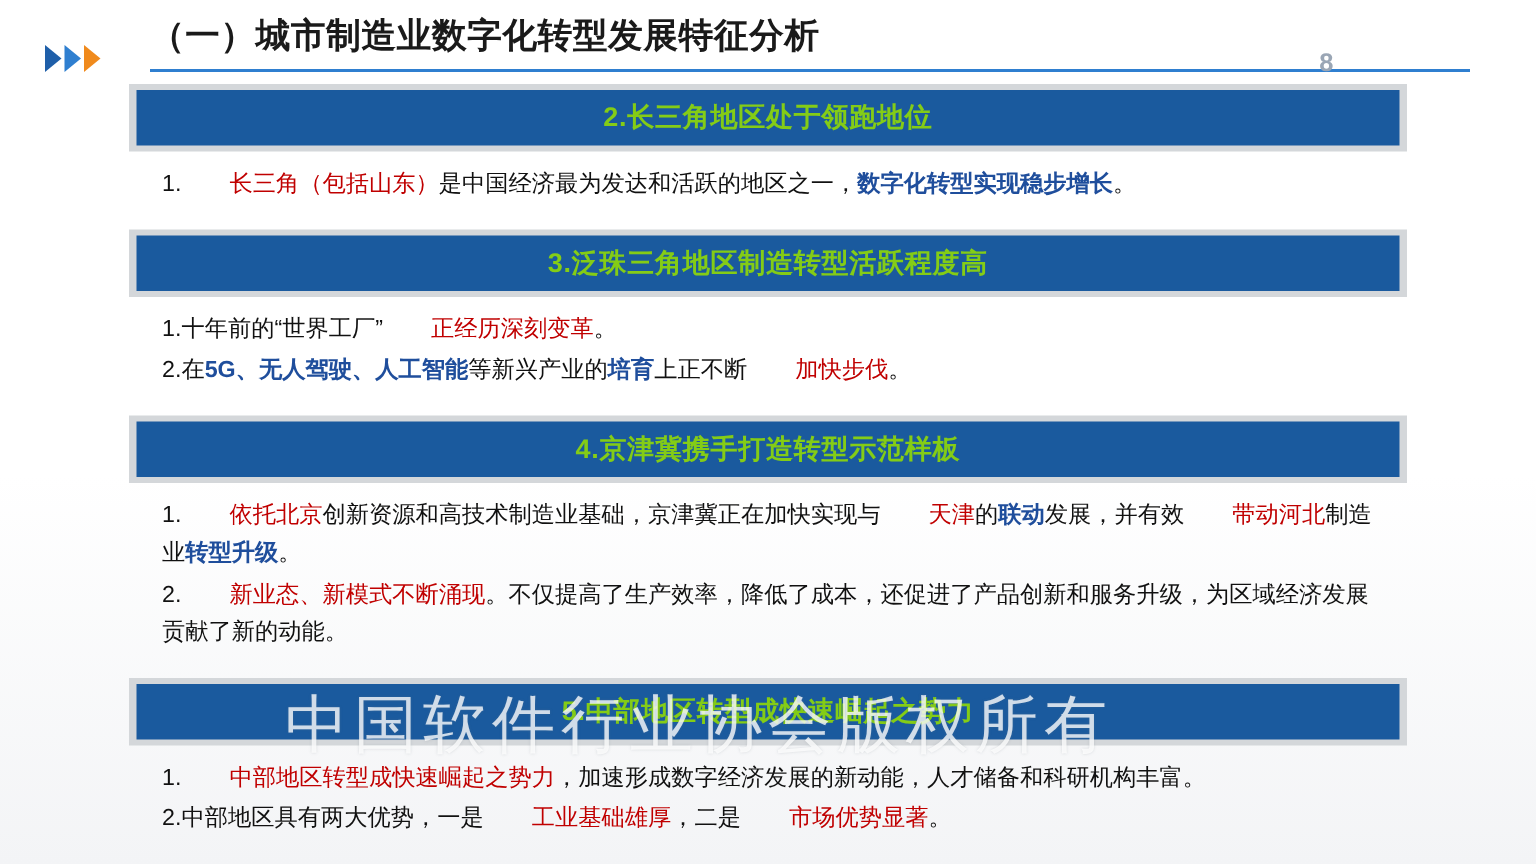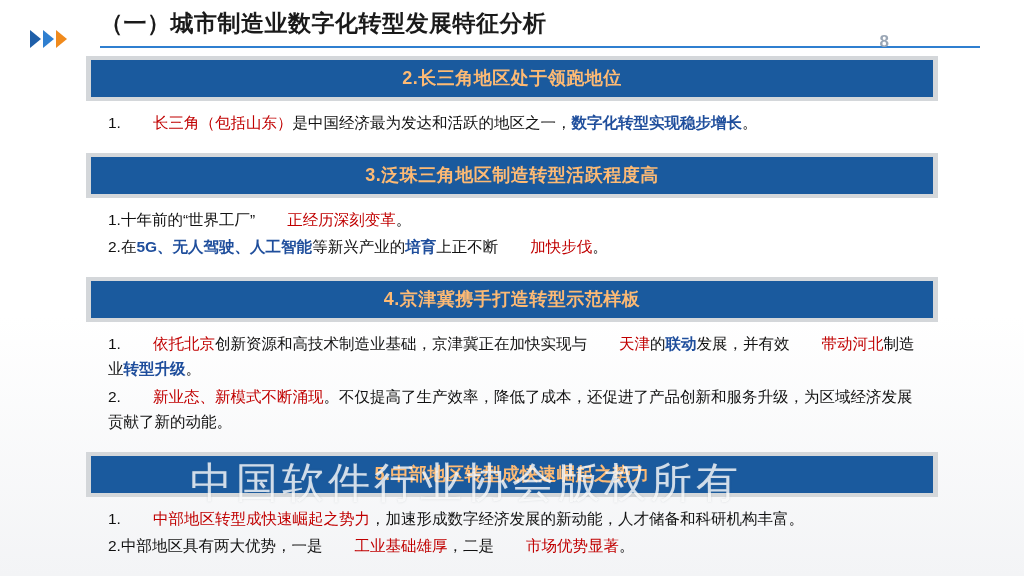--- a/index.html
+++ b/index.html
@@ -76,21 +76,21 @@
   }
   .block {
     margin-bottom: 10px;
   }
   .band {
     background: #d4d7da;
     padding: 4px 5px 4px 5px;
   }
   .band-inner {
     background: #1a5a9e;
-    color: #fdba74;
+    color: #84cc16;
     text-align: center;
     font-size: 18px;
     font-weight: bold;
     padding: 6px 0 7px 0;
     letter-spacing: 0.5px;
   }
   .body {
     padding: 9px 16px 6px 22px;
     font-size: 15.5px;
     line-height: 1.62;

